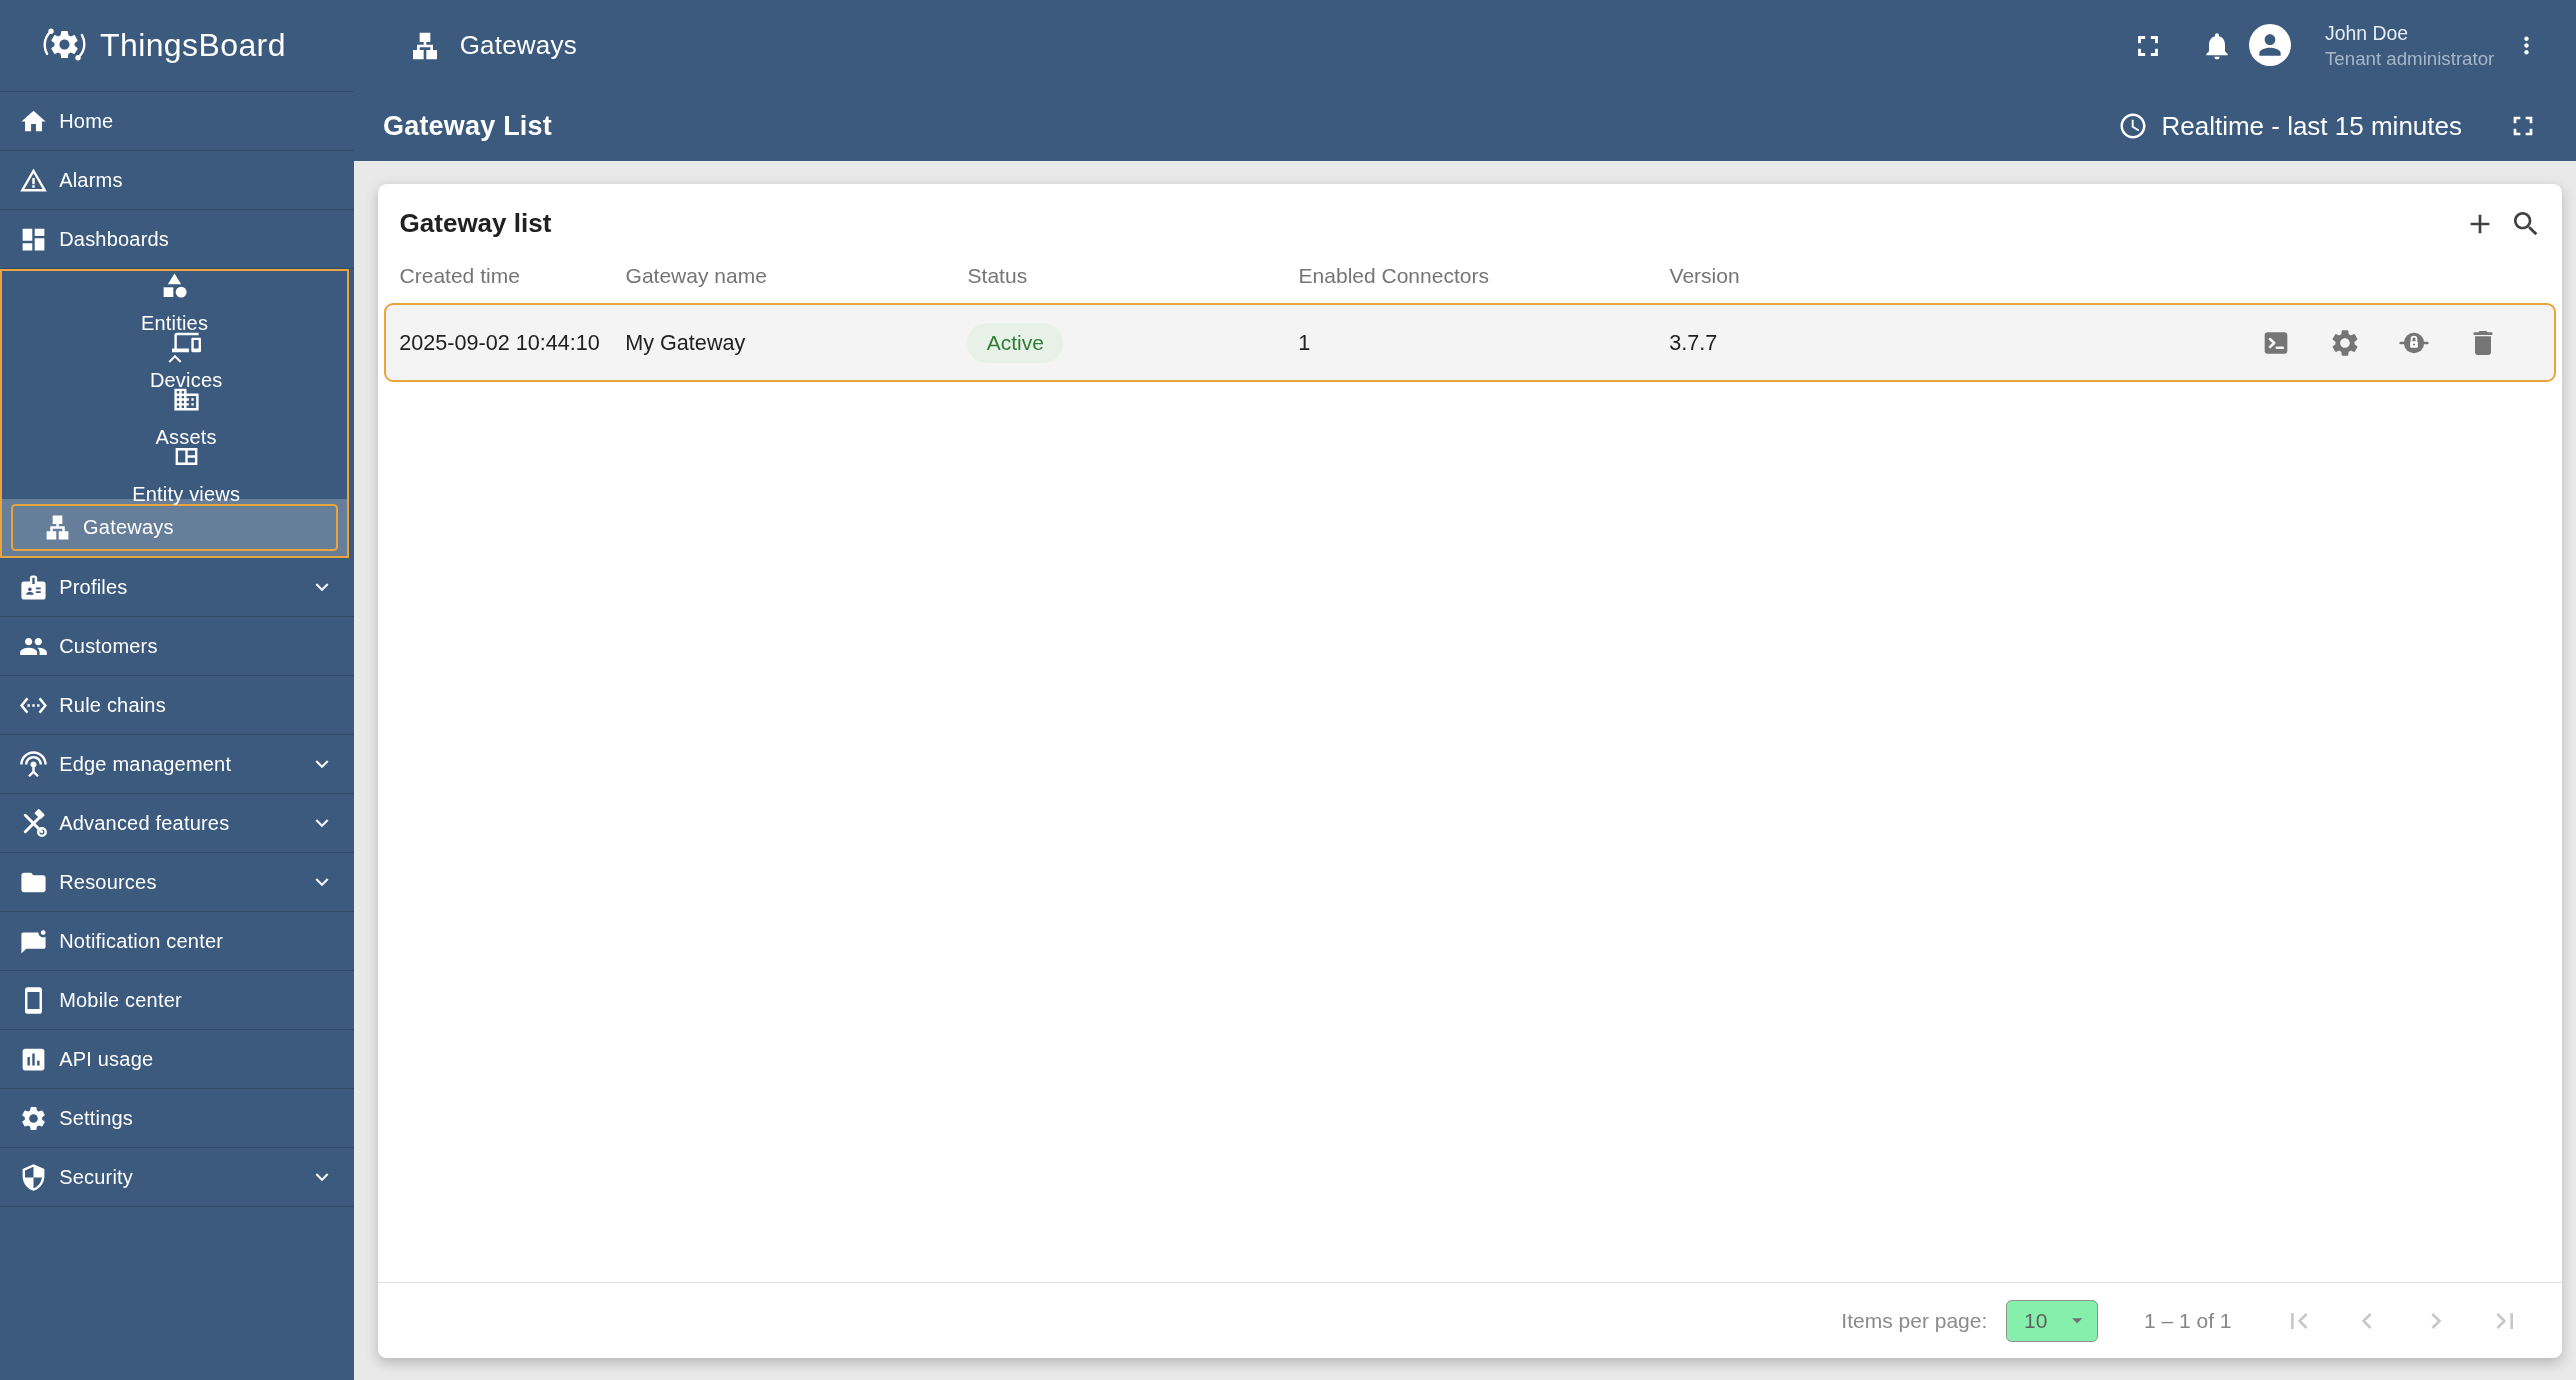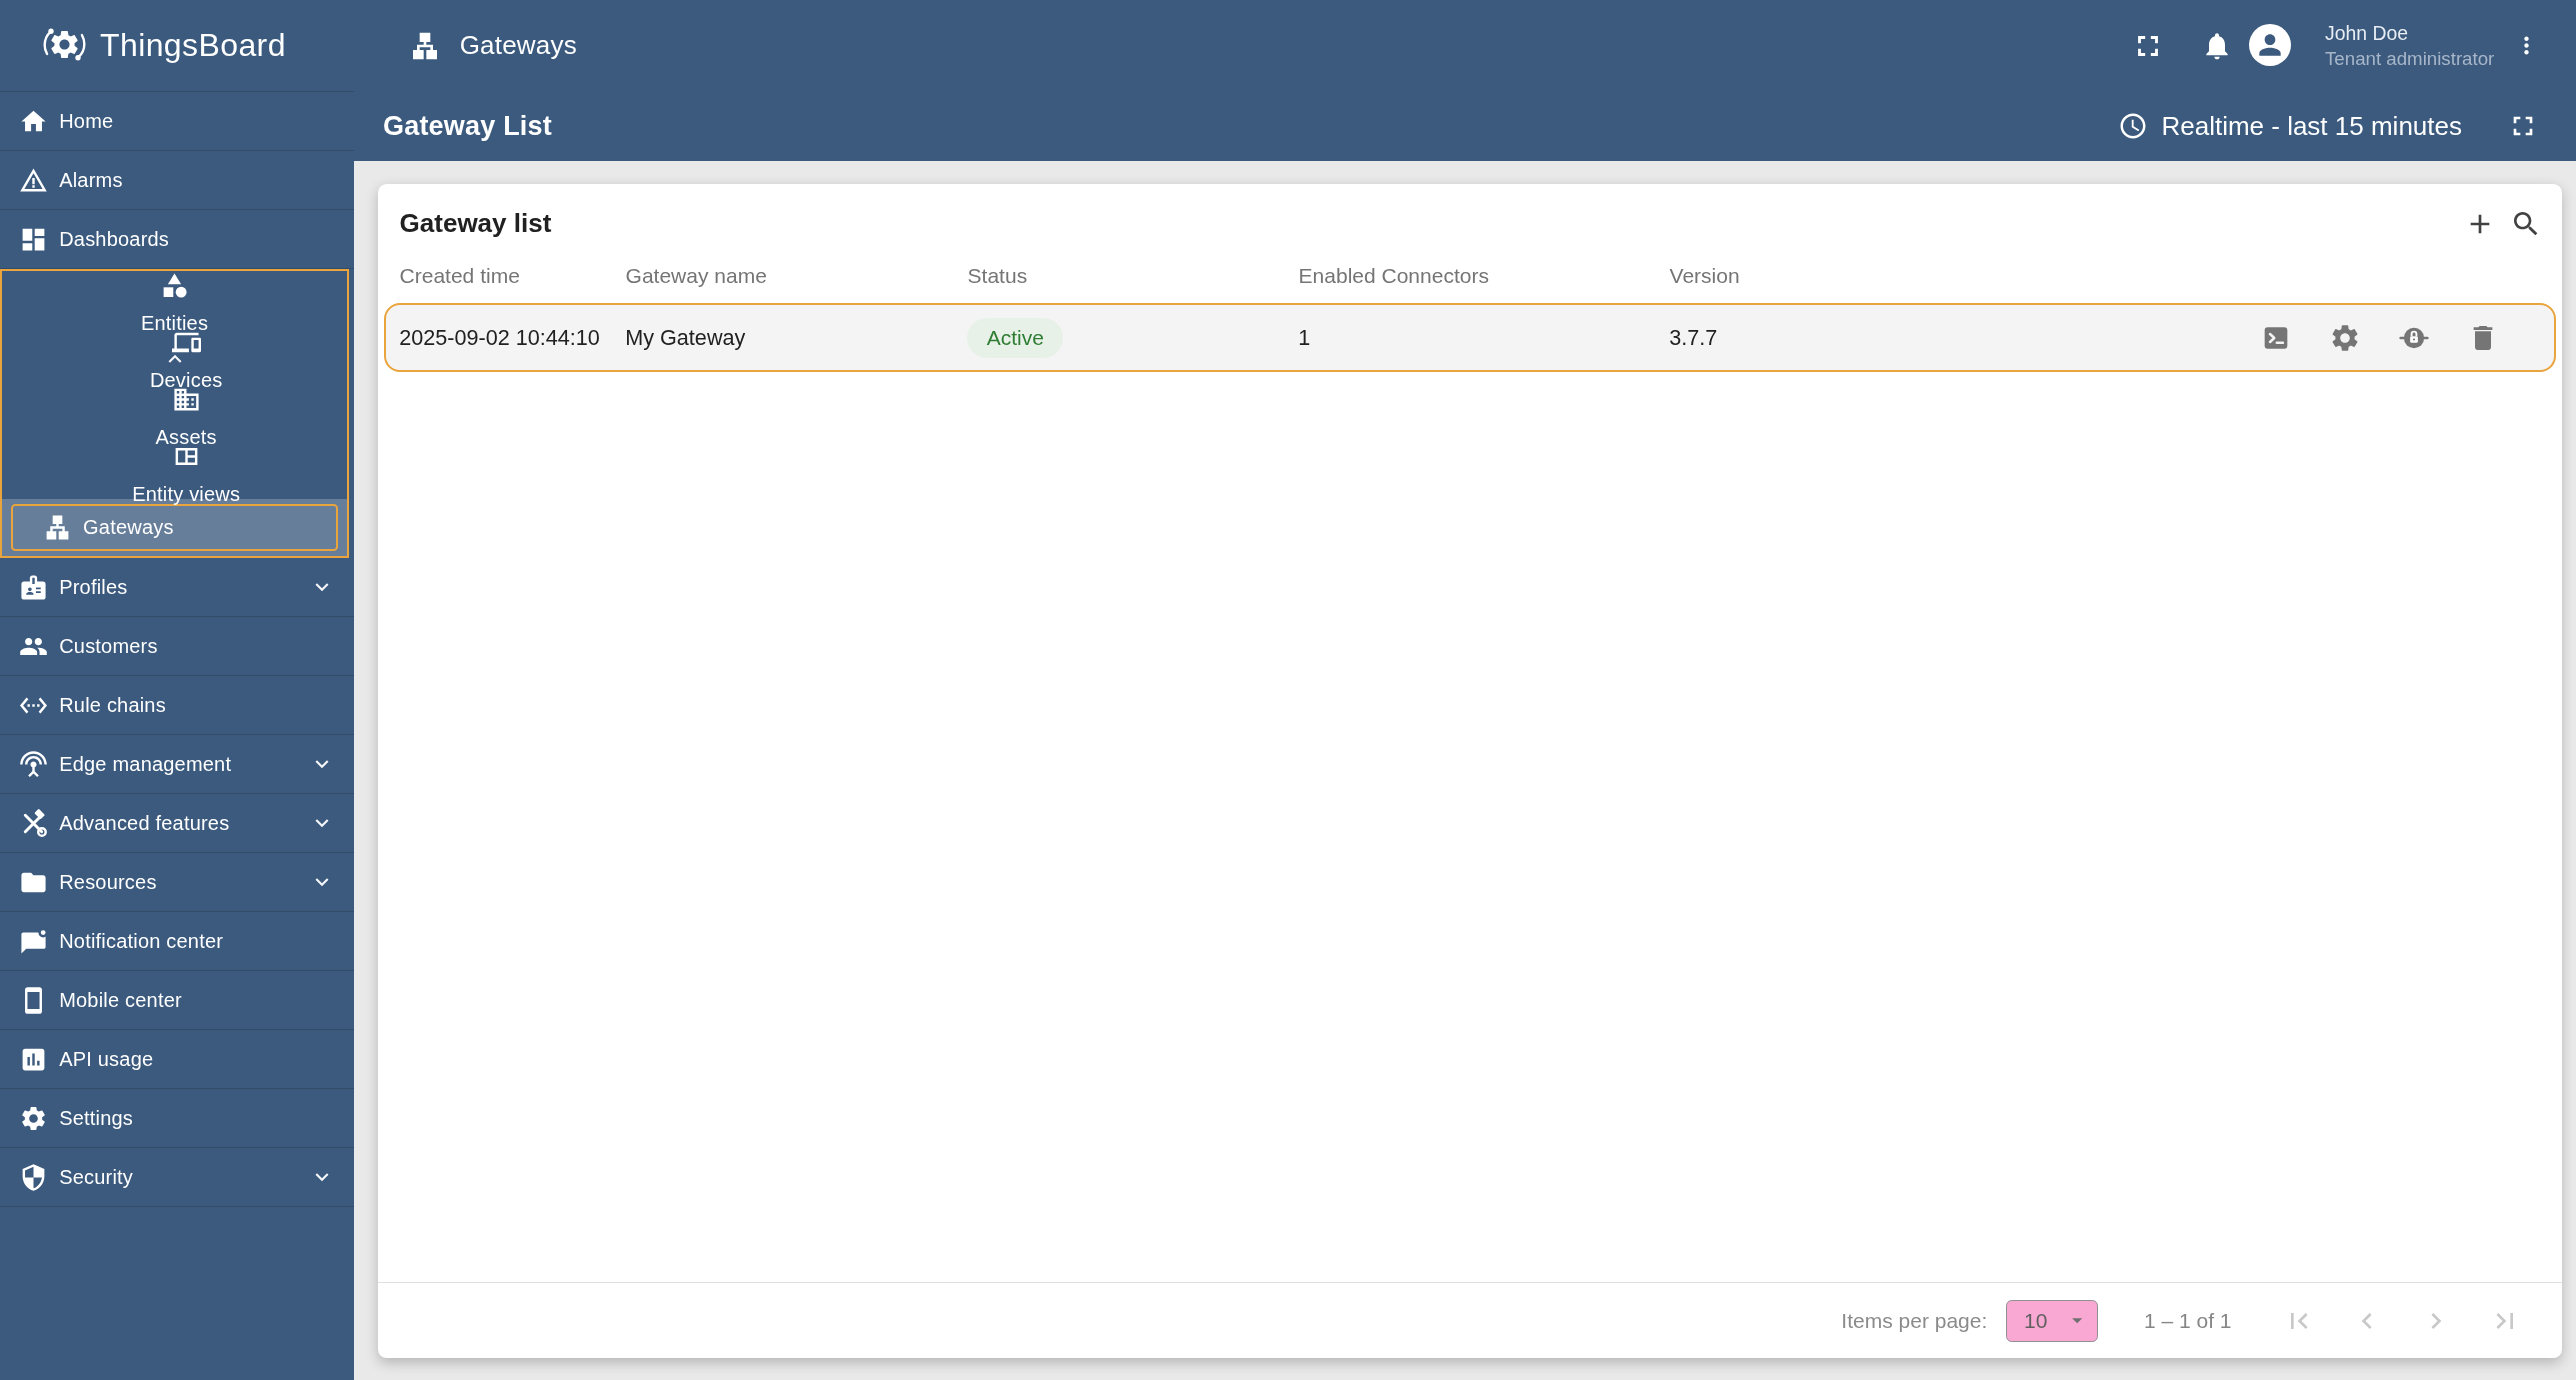--- a/index.html
+++ b/index.html
@@ -63,38 +63,38 @@
   .card-iconbtn{ background:none; border:none; cursor:pointer; width:46px; height:46px;
     display:flex; align-items:center; justify-content:center; }
   .card-iconbtn svg{ width:32px; height:32px; fill:#424242; }
 
   .thead{ flex:none; display:flex; align-items:center; height:46px; padding-left:21.6px;
     color:#757575; font-size:21px; }
   .c1{ width:226px; flex:none; } .c2{ width:342px; flex:none; }
   .c3{ width:331px; flex:none; } .c4{ width:371px; flex:none; } .c5{ width:359px; flex:none; }
   .th{ cursor:pointer; white-space:nowrap; }
 
-  .trow{ flex:none; height:69px; margin:4.3px 5.7px 0 5.7px; background:#f4f4f4;
-    border:2.2px solid var(--orange); border-radius:16px;
+  .trow{ flex:none; height:79px; margin:4.3px 5.7px 0 5.7px; background:#f4f4f4;
+    border:2.2px solid var(--orange); border-radius:9px;
     display:flex; align-items:center; padding-left:13.6px; font-size:21.6px; color:#212121; cursor:pointer; }
   .badge{ display:inline-block; background:#e8f1e8; color:#2f7d33;
     font-size:21px; padding:8px 19.4px; border-radius:20px; }
   .actions{ flex:1; display:flex; justify-content:flex-end; align-items:center; gap:13px; padding-right:43px; }
   .row-iconbtn{ background:none; border:none; cursor:pointer; width:56px; height:56px;
     display:flex; align-items:center; justify-content:center; }
   .row-iconbtn svg{ width:32px; height:32px; fill:var(--icon-gray); }
 
   .card-spacer{ flex:1; }
 
   .pager{ flex:none; height:76px; border-top:1.4px solid #e0e0e0;
     display:flex; align-items:center; justify-content:flex-end;
     color:#8b8b8b; font-size:21px; padding-right:32px; }
   .pagesize-select{ width:92px; height:42px; border:1.4px solid #909090; border-radius:5.7px;
     display:flex; align-items:center; justify-content:space-between;
-    padding:0 7.2px 0 17px; margin:0 46px 0 18.7px; color:#5f5f5f; cursor:pointer; background:#f9a8d4; }
+    padding:0 7.2px 0 17px; margin:0 46px 0 18.7px; color:#5f5f5f; cursor:pointer; background:#86efac; }
   .pagesize-select svg{ width:24.4px; height:24.4px; fill:#707070; }
   .range-label{ margin-right:42px; color:#868686; }
   .pager-nav{ display:flex; align-items:center; gap:18.7px; }
   .pg-btn{ background:none; border:none; width:50px; height:50px; display:flex;
     align-items:center; justify-content:center; cursor:default; }
   .pg-btn svg{ width:32px; height:32px; fill:#c8c8c8; }
 </style>
 </head>
 <body>
 

